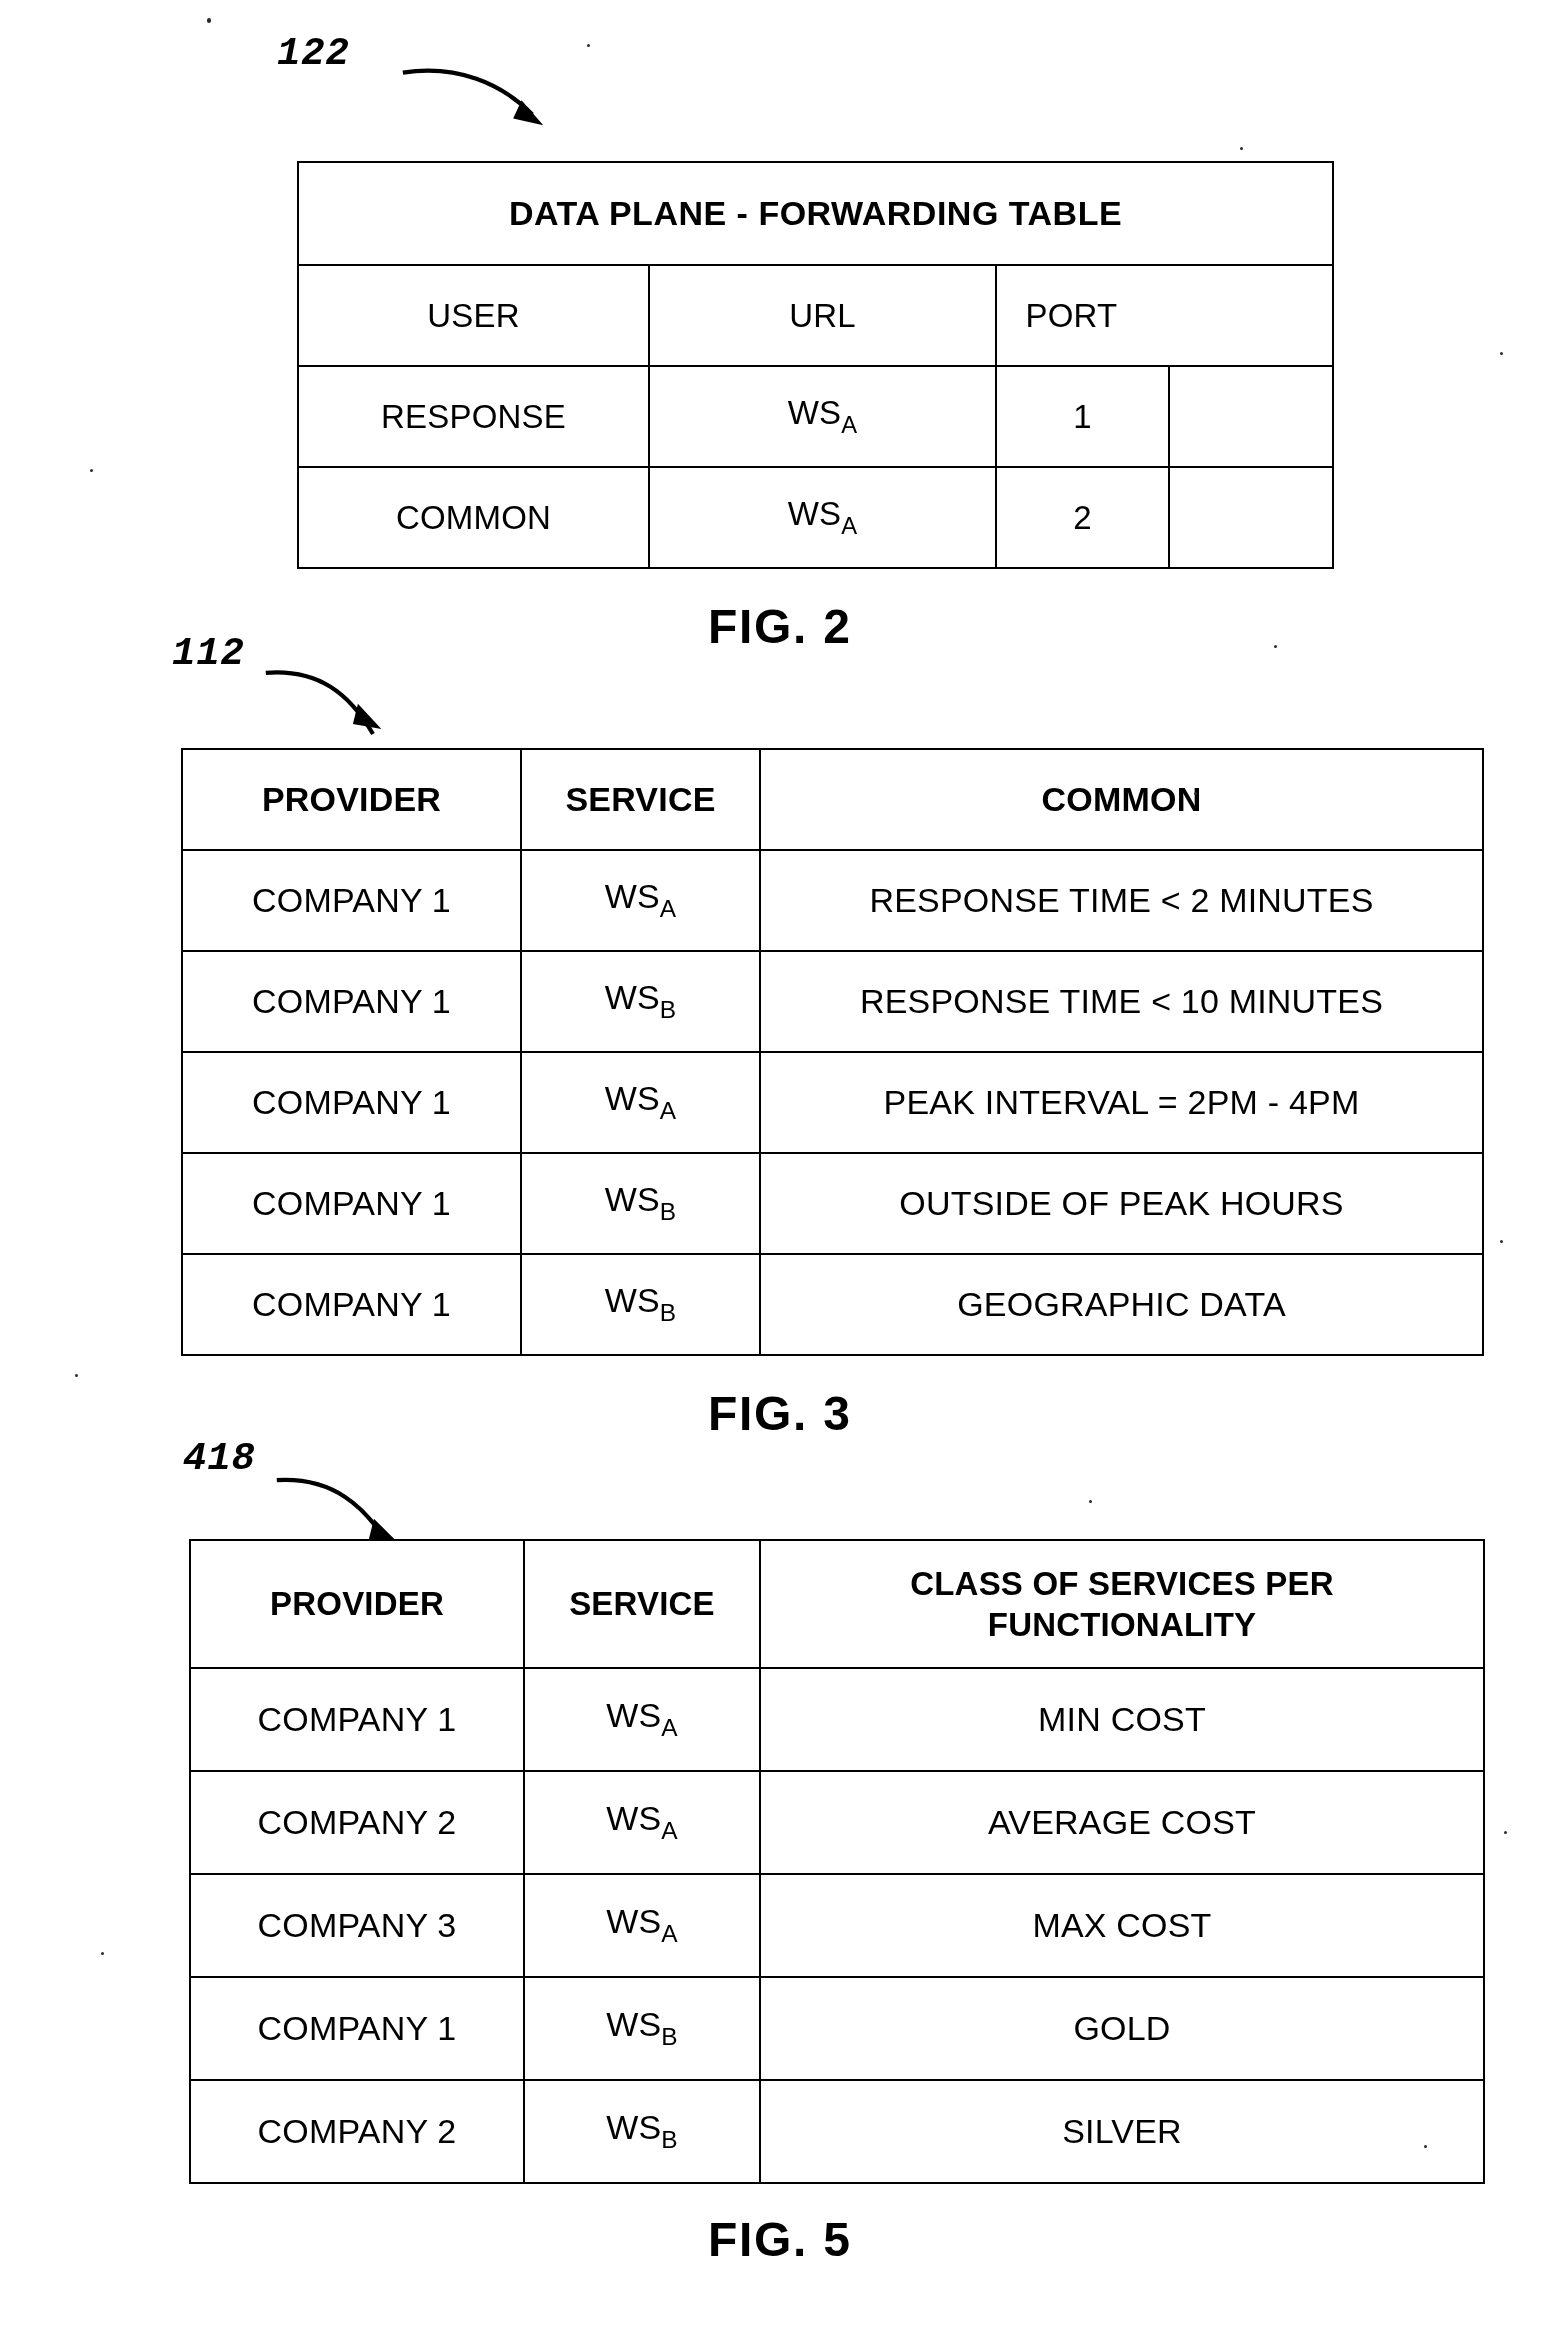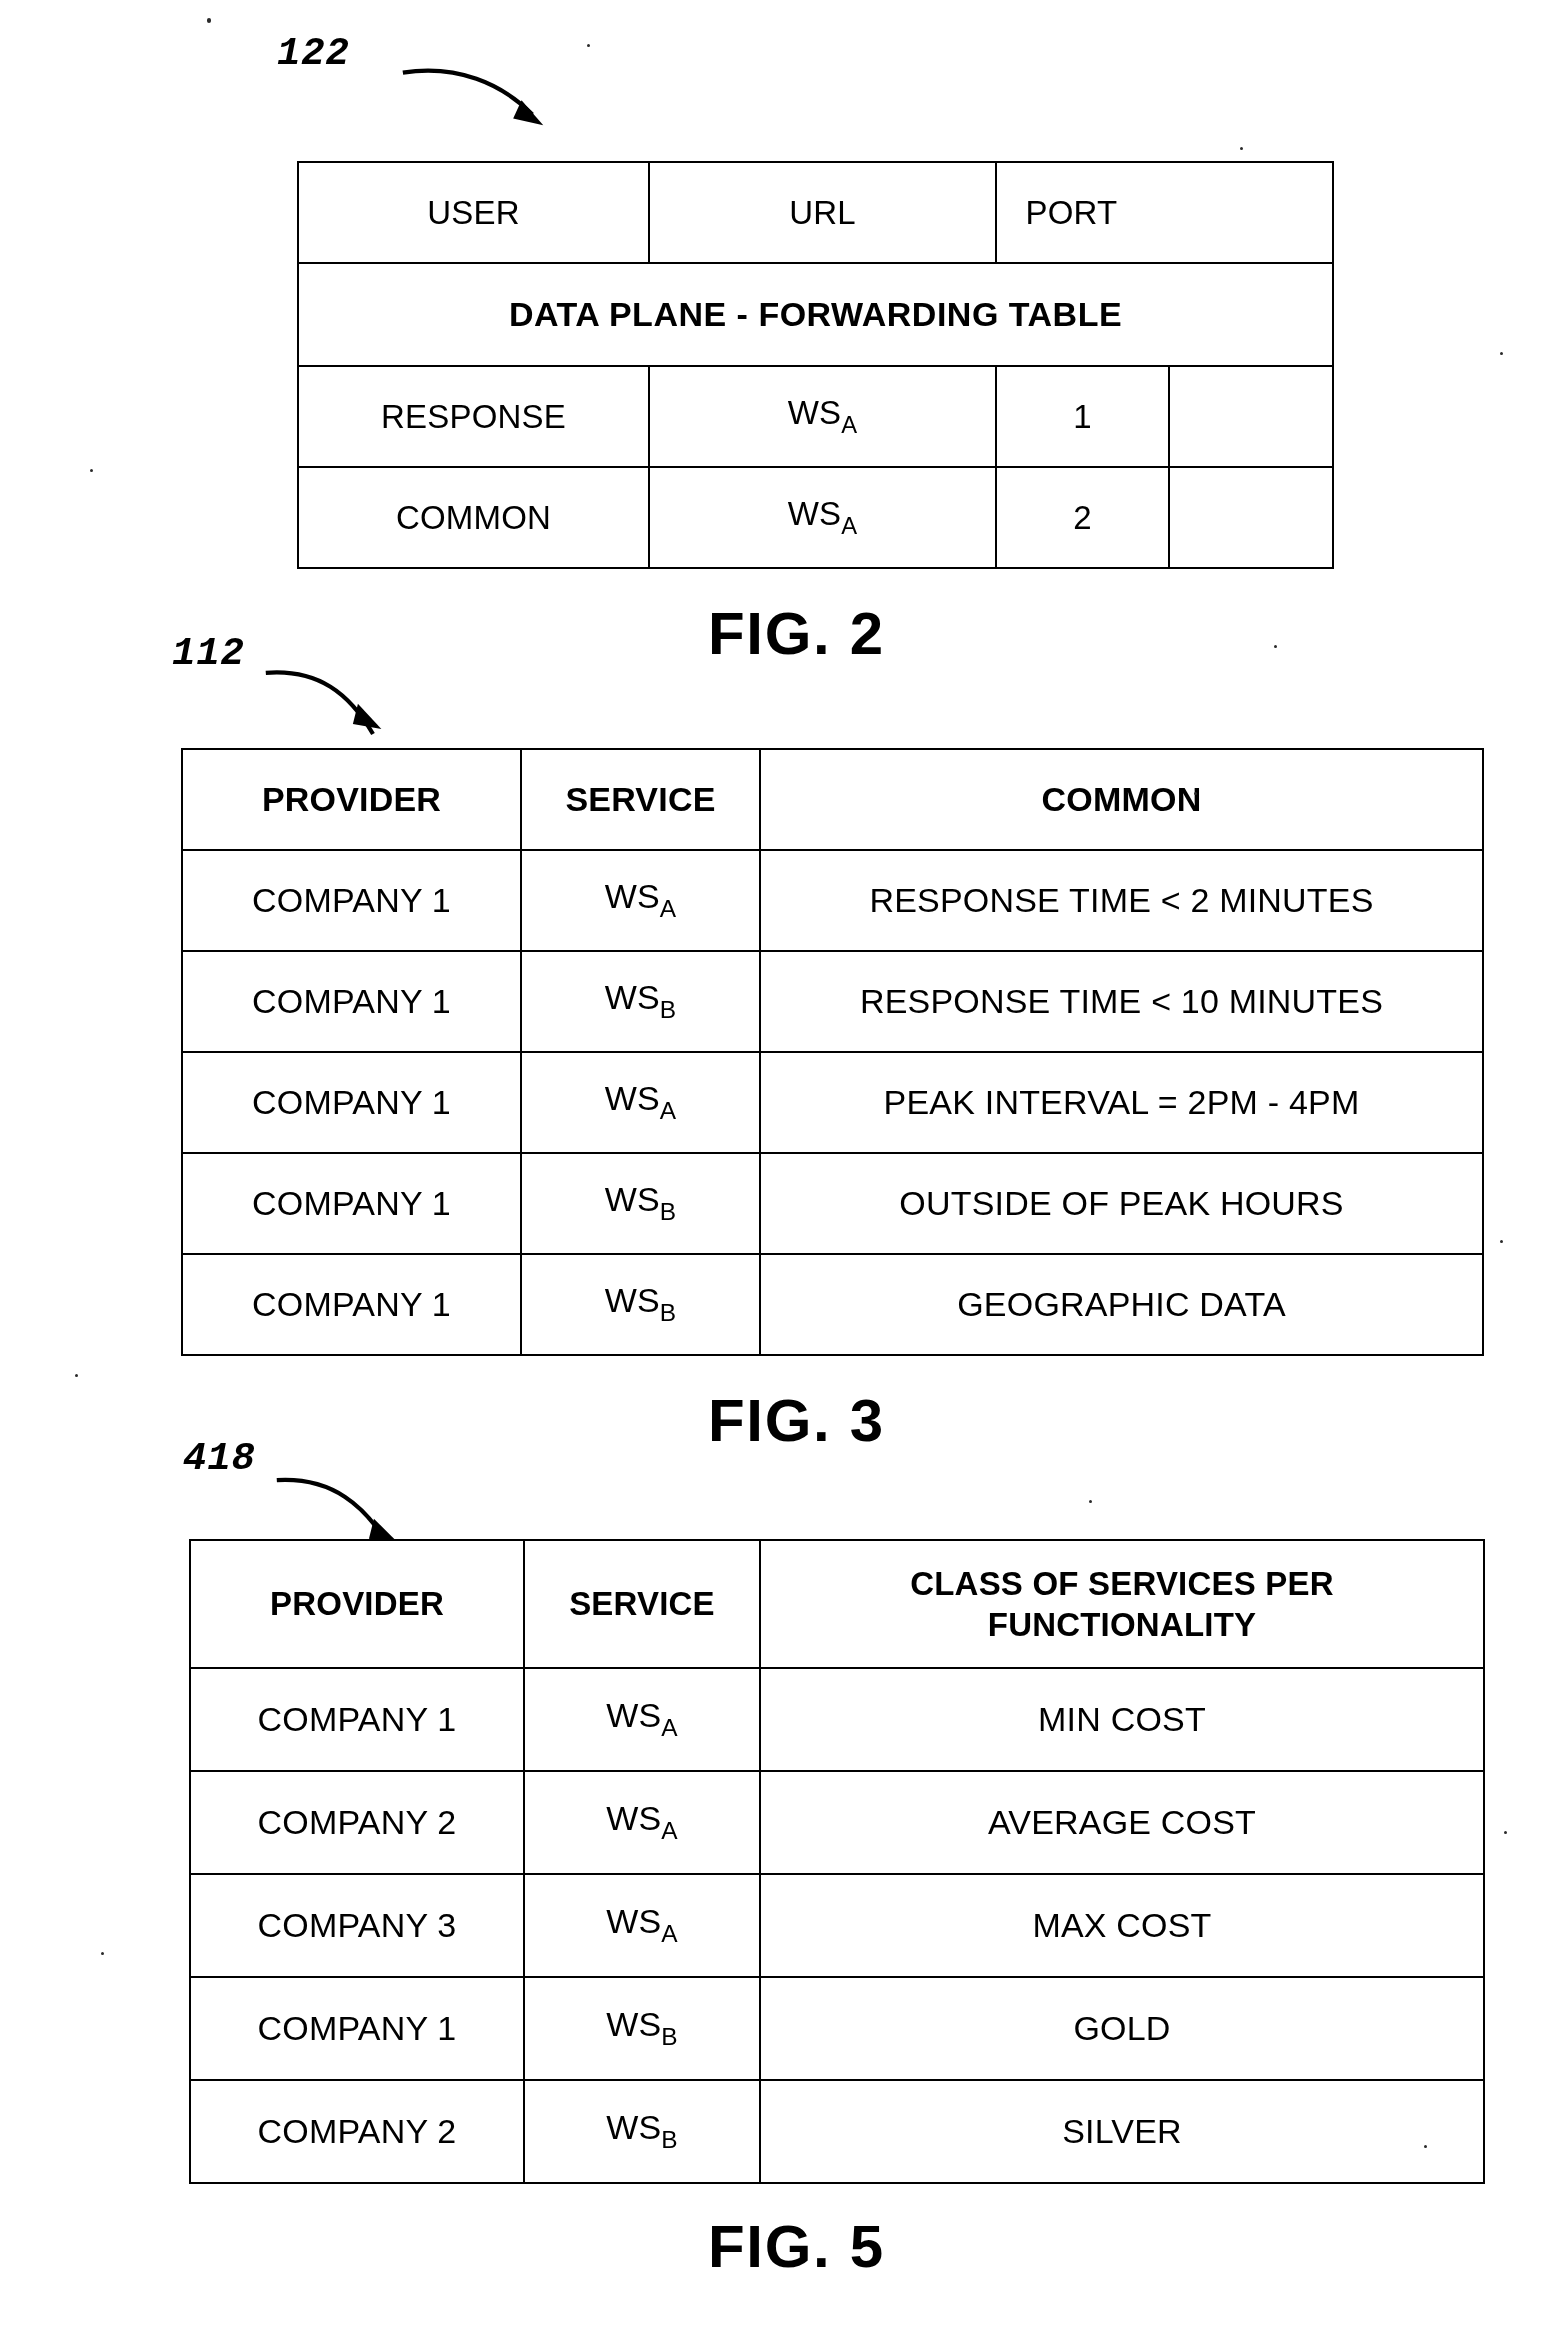--- a/index.html
+++ b/index.html
@@ -18,21 +18,21 @@
     font-style:italic;font-weight:700;
     font-size:39px;letter-spacing:0.8px;line-height:1;
     white-space:nowrap;
   }
   .callout svg{position:absolute;overflow:visible;}
 
   
   .caption{
     position:absolute;
     font-family:"Liberation Sans", sans-serif;
-    font-weight:bold;font-size:60px;letter-spacing:1.7px;
+    font-weight:bold;font-size:48px;letter-spacing:1.7px;
     white-space:nowrap;
   }
 
   
   table.pt{
     border-collapse:collapse;
     table-layout:fixed;
     background:#fff;
   }
   table.pt td{
@@ -90,26 +90,26 @@
 <div class="fig" id="fig2">
   <table class="pt">
     <colgroup>
       <col style="width:351px">
         <col style="width:347px">
         <col style="width:173px">
         <col style="width:164px">
     </colgroup>
     <tbody>
       <tr>
+        <td class="title" colspan="4">DATA PLANE - FORWARDING TABLE</td>
+      </tr>
+      <tr>
         <td class="hdr">USER</td>
         <td class="hdr">URL</td>
         <td class="hdr" colspan="2" style="text-align:left;padding-left:28.5px;">PORT</td>
-      </tr>
-      <tr>
-        <td class="title" colspan="4">DATA PLANE - FORWARDING TABLE</td>
       </tr>
       <tr>
         <td class="cell">RESPONSE</td>
         <td class="cell"><span class="ws"><span>WS</span><sub>A</sub></span></td>
         <td class="cell">1</td>
         <td class="cell blank"></td>
       </tr>
       <tr>
         <td class="cell">COMMON</td>
         <td class="cell"><span class="ws"><span>WS</span><sub>A</sub></span></td>

